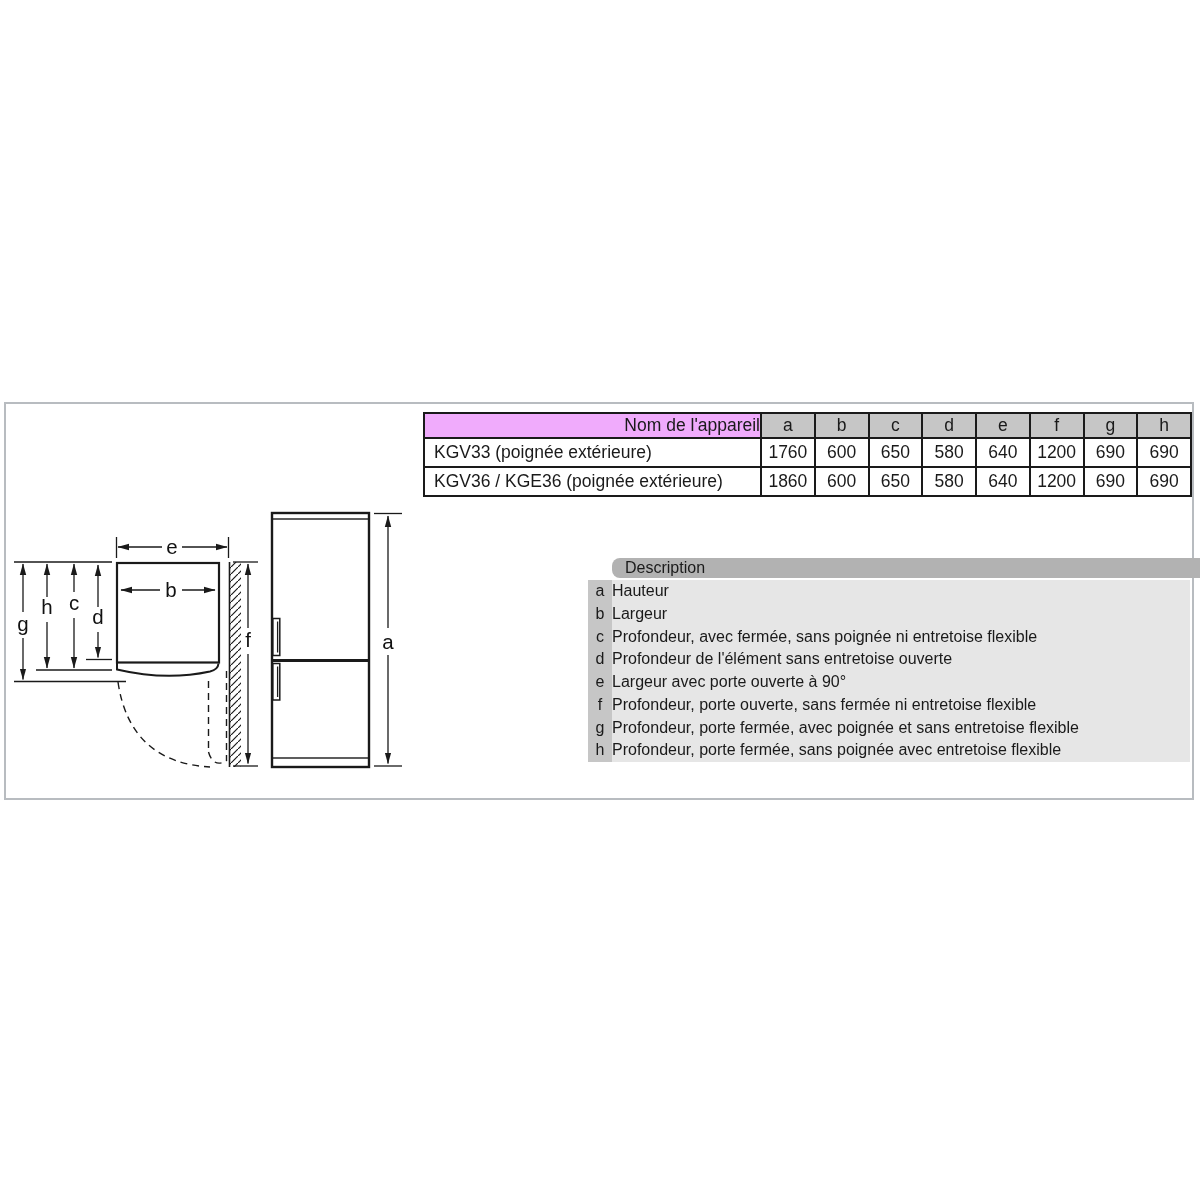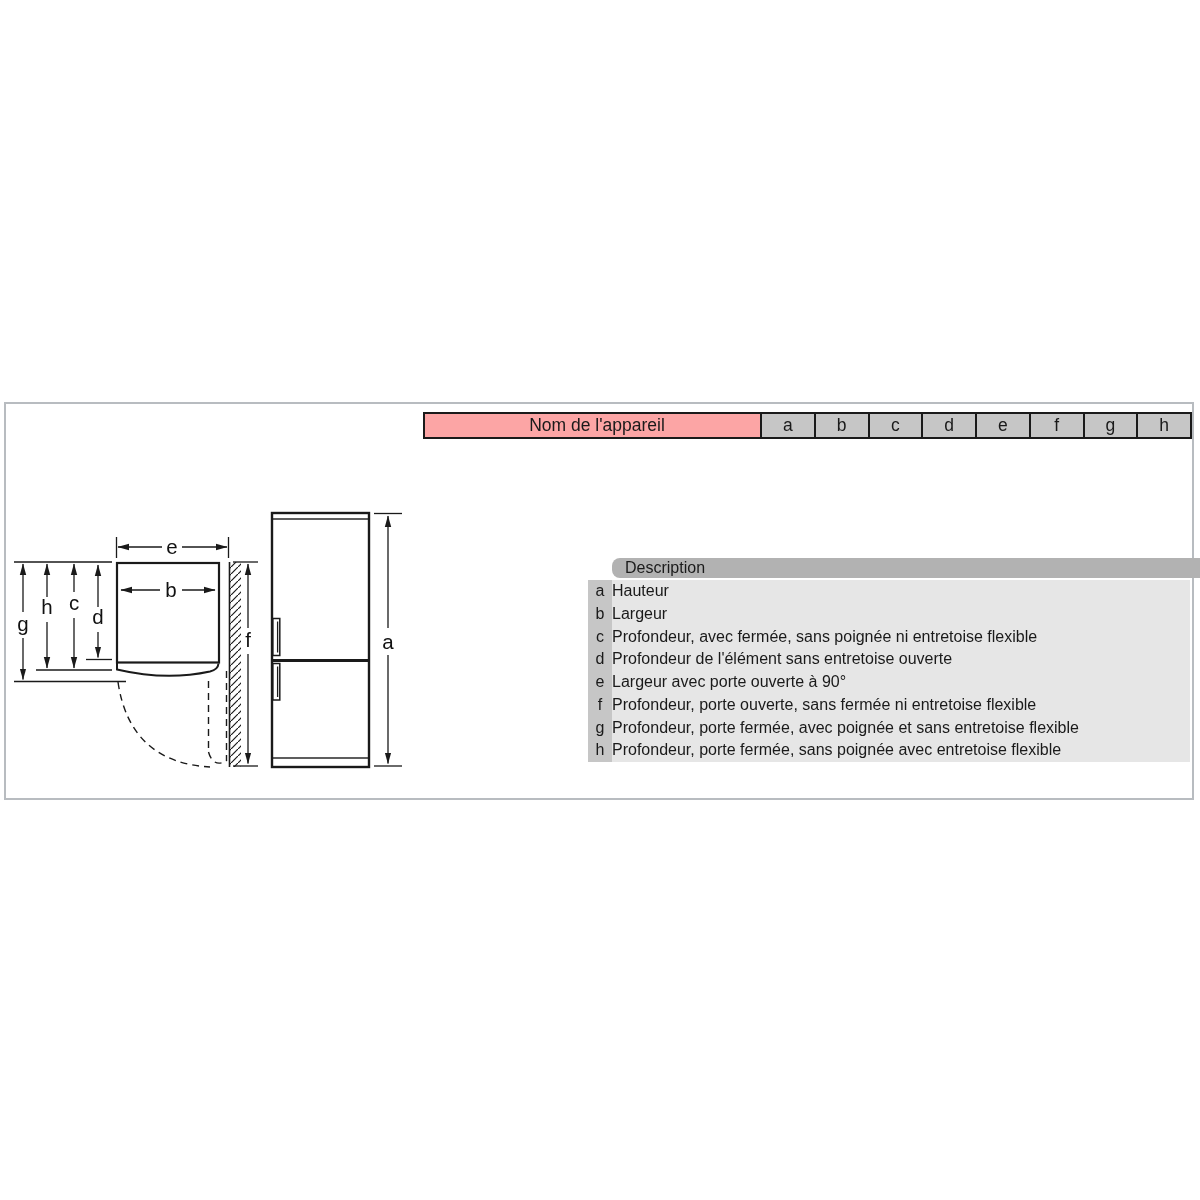--- a/index.html
+++ b/index.html
@@ -8,21 +8,21 @@
   .frame{position:absolute;left:4px;top:402px;width:1190px;height:398px;
          border:2px solid #b8bcc0;box-sizing:border-box;background:#fff;}
   svg.diagram{position:absolute;left:5px;top:495px;width:410px;height:310px;}
   svg .thin{stroke:#1a1a1a;stroke-width:1.3;fill:none;}
   svg .thick{stroke:#1a1a1a;fill:none;}
   svg .dash{stroke:#1a1a1a;stroke-width:1.4;fill:none;stroke-dasharray:7 5;}
   svg text{font-family:"Liberation Sans","DejaVu Sans",sans-serif;font-size:20.5px;fill:#111;text-anchor:middle;}
   table.dimtable{position:absolute;left:423px;top:412px;width:767px;border-collapse:collapse;
                  table-layout:fixed;font-size:17.5px;color:#1a1a1a;}
   table.dimtable th,table.dimtable td{border:2px solid #1a1a1a;font-weight:normal;overflow:hidden;white-space:nowrap;}
-  table.dimtable th.name-h{text-align:center;padding:0 0 0 9px;background:#fca5a5;height:20px;}
+  table.dimtable th.name-h{text-align:right;padding:0 0 0 9px;background:#f0abfc;height:20px;}
   table.dimtable th.lh{background:#c6c6c6;text-align:center;height:20px;}
   table.dimtable td.namecell{text-align:left;padding:0 0 0 9px;height:25px;}
   table.dimtable td.num{text-align:center;height:25px;}
   .desc{position:absolute;left:588px;top:558px;width:602px;font-size:16px;}
   .desc-header{position:absolute;left:24px;top:0;width:678px;height:20px;background:#b2b2b2;
                line-height:20px;padding-left:13px;box-sizing:border-box;border-radius:8px;}
   .desc-rows{position:absolute;left:0;top:22px;width:602px;}
   .drow{display:flex;height:22.75px;line-height:22.75px;}
   .dkey{width:24px;background:#c6c6c6;text-align:center;flex:0 0 24px;}
   .dtext{flex:1;background:#e6e6e6;}
@@ -130,20 +130,42 @@
           <th class="lh">b</th>
           <th class="lh">c</th>
           <th class="lh">d</th>
           <th class="lh">e</th>
           <th class="lh">f</th>
           <th class="lh">g</th>
           <th class="lh">h</th>
         </tr>
     </thead>
     <tbody>
+        <tr>
+          <td class="namecell">KGV33 (poignée extérieure)</td>
+          <td class="num">1760</td>
+          <td class="num">600</td>
+          <td class="num">650</td>
+          <td class="num">580</td>
+          <td class="num">640</td>
+          <td class="num">1200</td>
+          <td class="num">690</td>
+          <td class="num">690</td>
+        </tr>
+        <tr>
+          <td class="namecell">KGV36 / KGE36 (poignée extérieure)</td>
+          <td class="num">1860</td>
+          <td class="num">600</td>
+          <td class="num">650</td>
+          <td class="num">580</td>
+          <td class="num">640</td>
+          <td class="num">1200</td>
+          <td class="num">690</td>
+          <td class="num">690</td>
+        </tr>
       </tbody>
   </table>
 
   <div class="desc">
     <div class="desc-header">Description</div>
     <div class="desc-rows">
         <div class="drow">
           <div class="dkey">a</div>
           <div class="dtext">Hauteur</div>
         </div>

